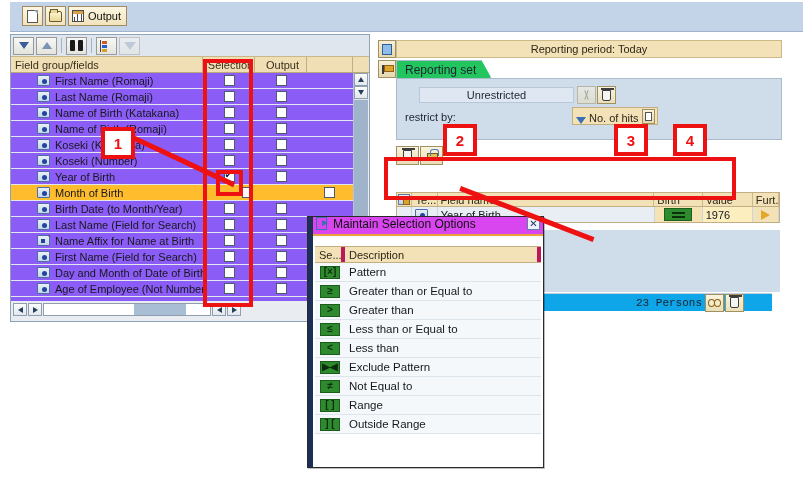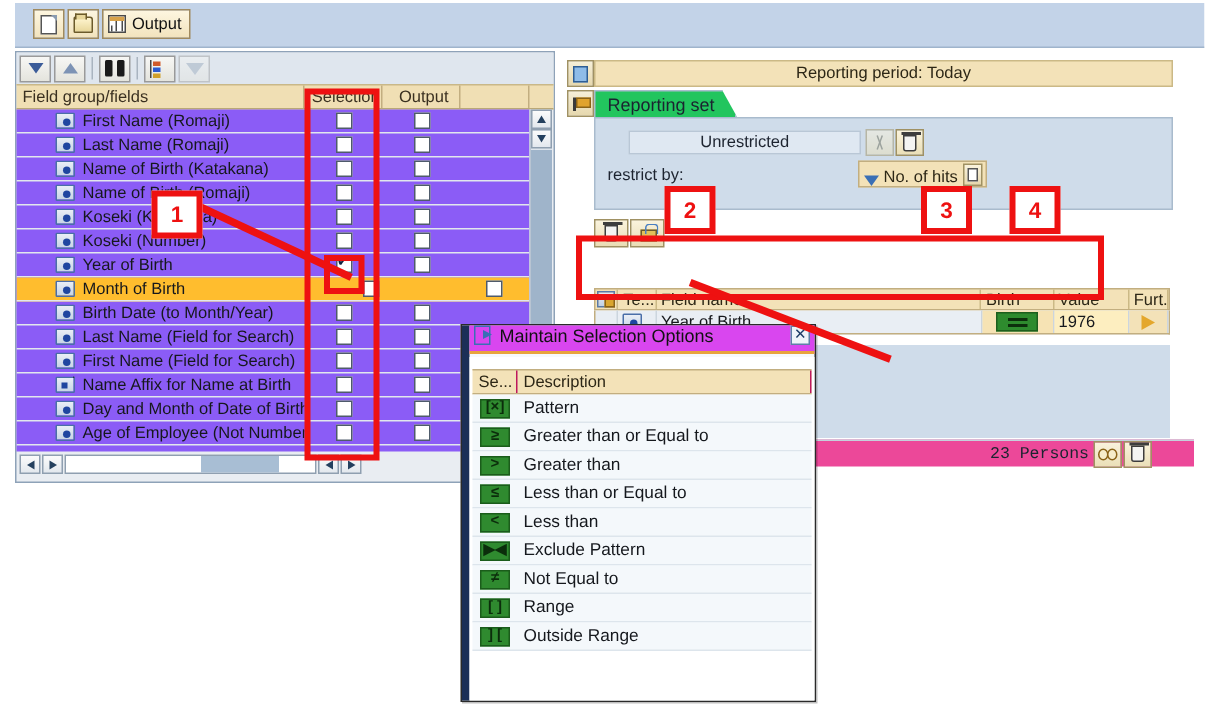--- a/index.html
+++ b/index.html
@@ -374,22 +374,22 @@
   .opt-eq-cell .bars:after{top:5px;}
   .val-cell{background:#fdeec0 !important;}
   .furt-arrow{
     width:0;height:0;border-top:5px solid transparent;border-bottom:5px solid transparent;
     border-left:9px solid #e4a72c;
   }
   .opt-cell-bg{background:#f6e3b4 !important;}
   .furt-cell-bg{background:#f3e2b8 !important;}
 
   .persons-strip{
-    position:absolute; left:34px; top:253px; width:384px; height:18px;
-    background:#ec4899; border-top:1px solid #c5cfdb;
+    position:absolute; left:10px; top:253px; width:384px; height:18px;
+    background:#0ea5e9; border-top:1px solid #c5cfdb;
     display:flex; align-items:center; justify-content:flex-end; gap:1px;
     padding-right:28px;
   }
   .persons-txt{
     font-family:"Liberation Mono", monospace; font-size:11px; color:#1b2430; margin-right:2px;
   }
   .ico-glasses{width:13px;height:9px;position:relative;}
   .ico-glasses:before,.ico-glasses:after{
     content:"";position:absolute;top:1px;width:5px;height:6px;
     border:1px solid #8a6318;border-radius:50%;background:#f6ecc9;
@@ -440,21 +440,21 @@
   .dlg-body{
     position:absolute;left:5px;top:21px;right:0;bottom:0;background:#ffffff;
     padding: 8px 2px 0 2px;
   }
   .dlg-head{
     height:17px; display:flex; background:#f3e2b8;
     border-top:1px solid #c2ae80; border-bottom:1px solid #c2ae80;
   }
   .dlg-head .c{
     font-size:11px;color:#2d2716;display:flex;align-items:center;padding-left:4px;
-    border-right:1px solid #be185d;
+    border-right:4px solid #be185d;
   }
   .dh-se{width:30px;}
   .dh-desc{flex:1;border-right:none;}
   .dlg-row{
     height:19px; display:flex; align-items:center;
     border-bottom:1px solid #dde5ec; background:#f4f8fb;
   }
   .dlg-row.sel{background:#ffbd2e;}
   .dlg-row .ic{
     width:30px;display:flex;align-items:center;justify-content:center;flex:0 0 auto;
@@ -657,34 +657,34 @@
           </div>
           <div class="cbcell">
             <span class="cb"></span>
           </div>
           <div class="cbcell">
             <span class="cb"></span>
           </div>
         </div>
         <div class="row">
           <div class="rlabel">
-            <span class="fld-icon"></span>
-            <span>First Name (Field for Search)</span>
-          </div>
-          <div class="cbcell">
-            <span class="cb"></span>
-          </div>
-          <div class="cbcell">
-            <span class="cb"></span>
-          </div>
-        </div>
-        <div class="row">
-          <div class="rlabel">
             <span class="fld-icon tbl"></span>
             <span>Name Affix for Name at Birth</span>
+          </div>
+          <div class="cbcell">
+            <span class="cb"></span>
+          </div>
+          <div class="cbcell">
+            <span class="cb"></span>
+          </div>
+        </div>
+        <div class="row">
+          <div class="rlabel">
+            <span class="fld-icon"></span>
+            <span>First Name (Field for Search)</span>
           </div>
           <div class="cbcell">
             <span class="cb"></span>
           </div>
           <div class="cbcell">
             <span class="cb"></span>
           </div>
         </div>
         <div class="row">
           <div class="rlabel">

